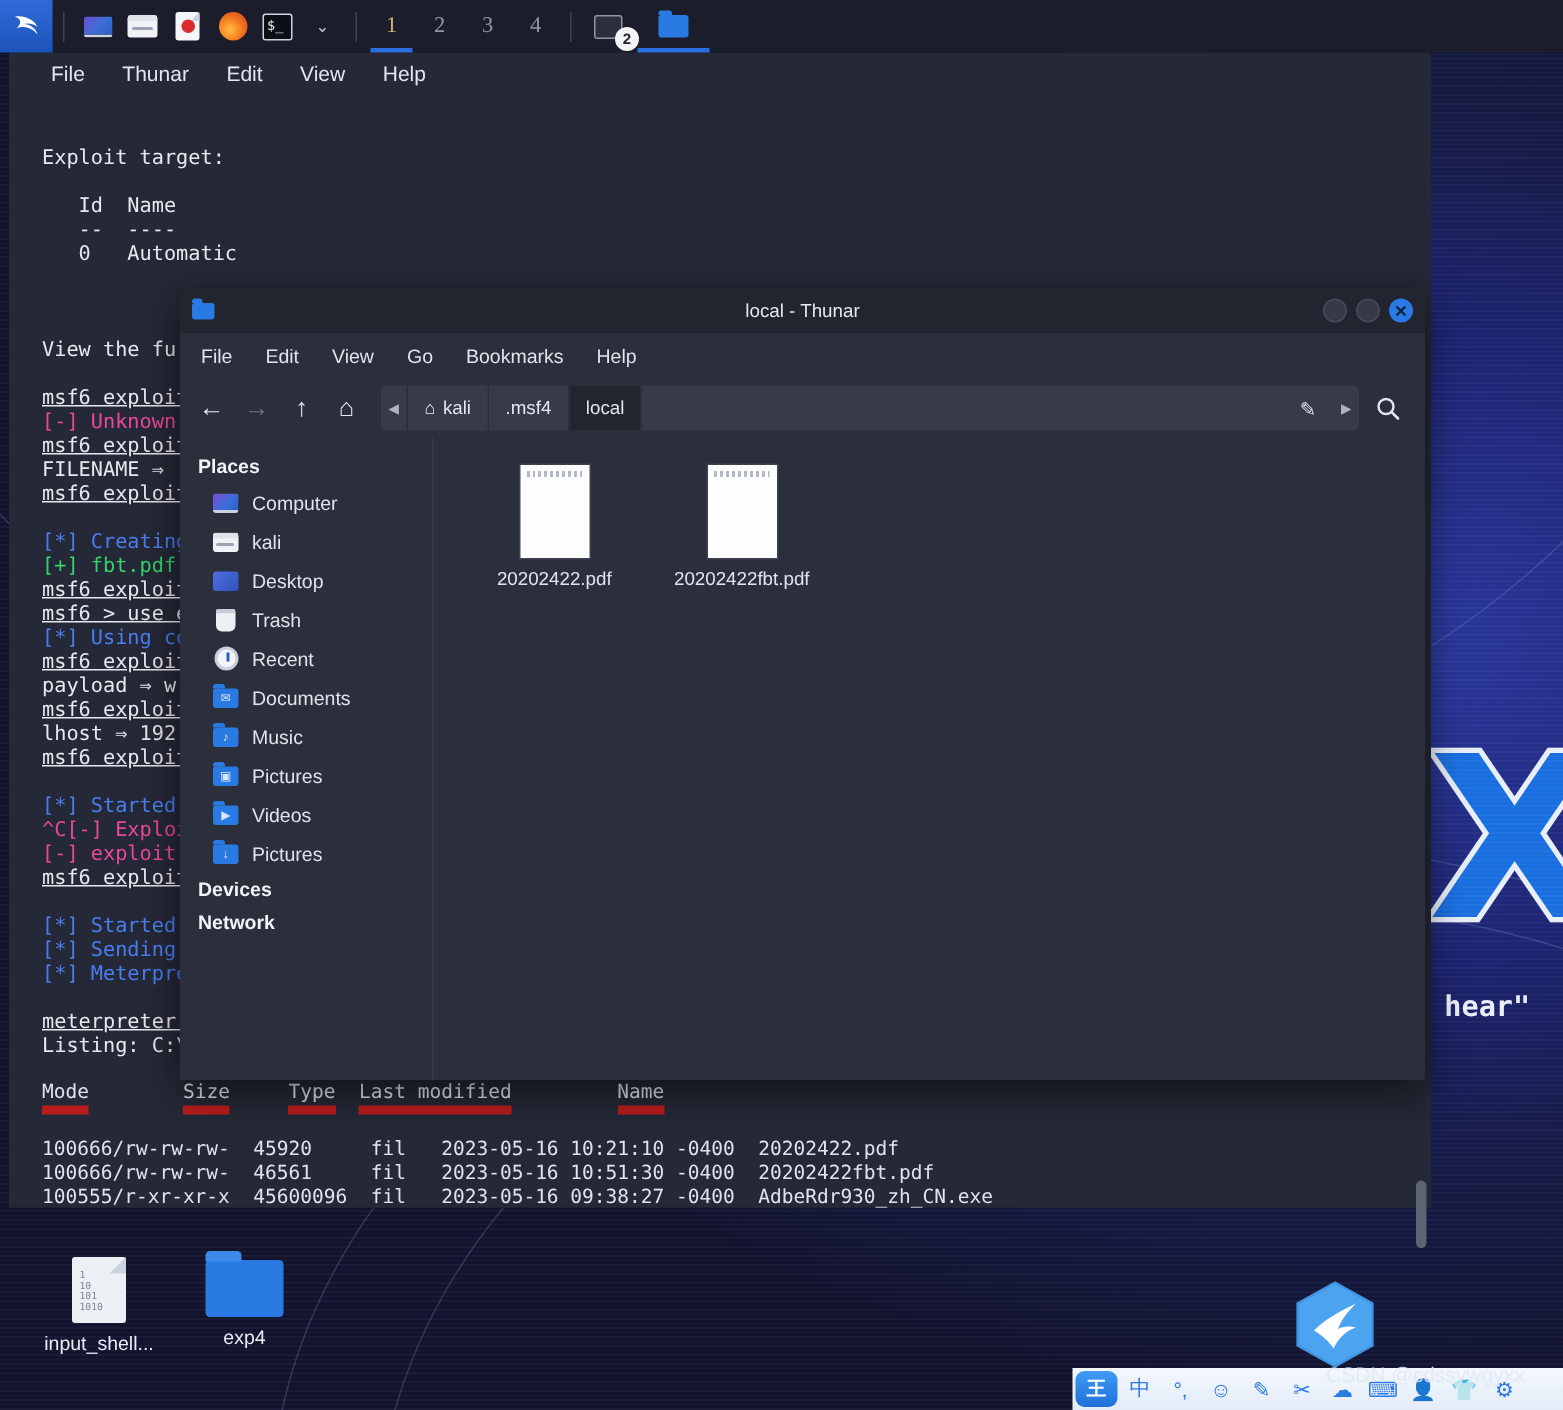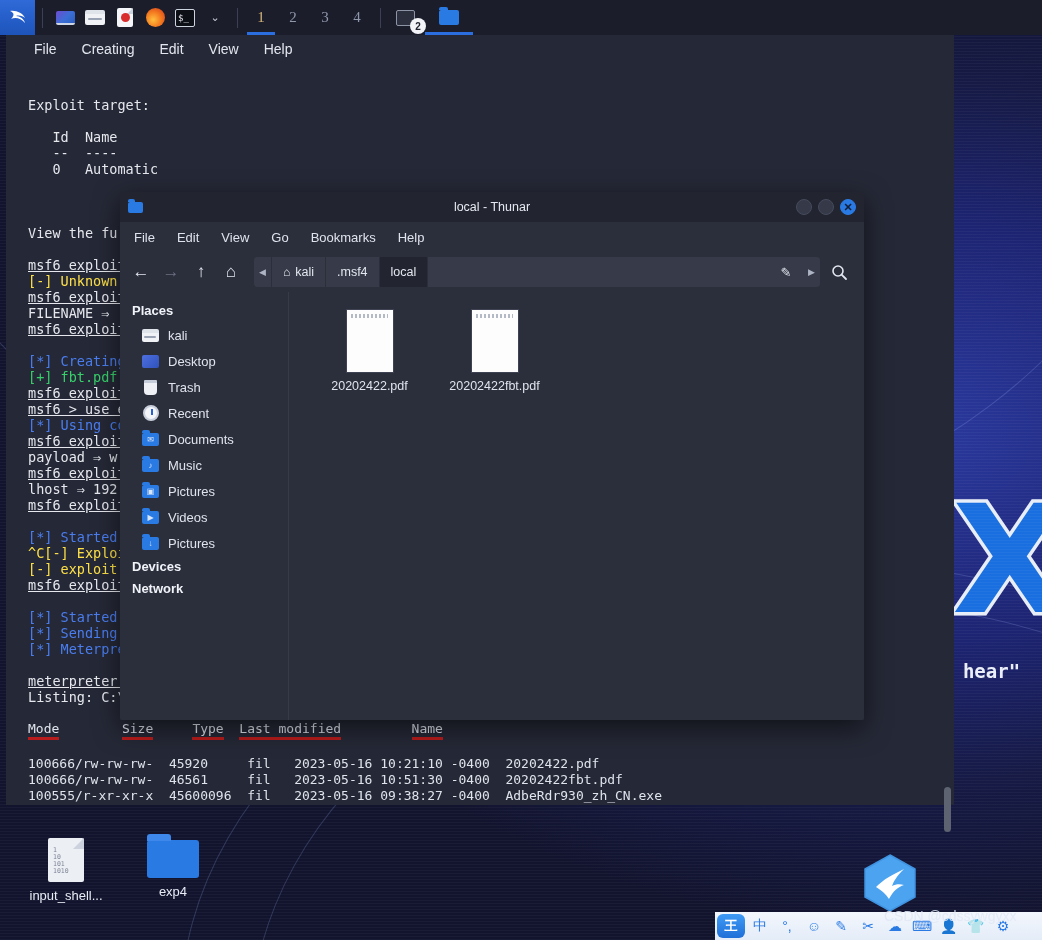--- a/index.html
+++ b/index.html
@@ -161,41 +161,41 @@
     background: #252836;
     font-family: "DejaVu Sans Mono", monospace;
     font-size: 13.5px;
     line-height: 16px;
     color: #e6e8ee;
     padding: 18px 0 0 22px;
     overflow: hidden;
     white-space: pre;
   }
   .term-body .ul { text-decoration: underline; }
-  .c-red { color: #fde047; }
+  .c-red { color: #ec4899; }
   .c-green { color: #37d16a; }
   .c-blue { color: #4a7ef0; }
   .term-scrollbar {
     position: absolute; right: 2px; top: 28px; bottom: 2px; width: 10px;
   }
   .term-thumb {
     position: absolute; left: 2px; top: 724px; width: 7px; height: 45px;
     background: #5e6372; border-radius: 4px;
   }
   .term-table {
     position: absolute; left: 22px; top: 686px;
     font-family: "DejaVu Sans Mono", monospace;
     font-size: 13px; line-height: 16px; color: #dfe3ec;
     white-space: pre;
   }
-  .hdr-underline { display: inline-block; border-bottom: 3px solid #b91c1c; }
+  .hdr-underline { display: inline-block; border-bottom: 6px solid #b91c1c; }
 
   
   .thunar {
-    position: absolute; left: 120px; top: 192px; width: 744px; height: 528px;
+    position: absolute; left: 120px; top: 192px; width: 830px; height: 528px;
     background: #2b2e3b;
     border-radius: 4px 4px 2px 2px;
     box-shadow: 0 8px 26px rgba(0,0,0,0.55);
     z-index: 20;
     overflow: hidden;
     display: flex; flex-direction: column;
   }
   .th-titlebar {
     height: 30px; background: #22252f;
     display: flex; align-items: center; position: relative;
@@ -379,29 +379,29 @@
     <div class="wall-swoosh" style="left:180px; top:560px; width:1250px; height:900px;"></div>
     <div class="wall-swoosh" style="left:250px; top:600px; width:1150px; height:860px;"></div>
     <div class="wall-x">X</div>
     <div class="wall-tag">o hear"</div>
   </div>
 
   <div class="desk-icon" style="left:14px; top:838px;">
     <div class="code-file">1<br>10<br>101<br>1010</div>
     <div class="di-label">input_shell...</div>
   </div>
-  <div class="desk-icon" style="left:121px; top:840px;">
+  <div class="desk-icon" style="left:111px; top:840px;">
     <div class="big-folder"></div>
     <div class="di-label">exp4</div>
   </div>
 
   <div class="term-win">
     <div class="term-menubar">
       <span>File</span>
-      <span>Creating</span>
+      <span>Thunar</span>
       <span>Edit</span>
       <span>View</span>
       <span>Help</span>
     </div>
     <div class="term-body">
 <span>Exploit target:</span>
 <span></span>
 <span>   Id  Name</span>
 <span>   --  ----</span>
 <span>   0   Automatic</span>
@@ -498,20 +498,26 @@
             <circle cx="7" cy="7" r="5" fill="none" stroke="#e2e6ee" stroke-width="1.6"></circle>
             <line x1="10.6" y1="10.6" x2="15" y2="15" stroke="#e2e6ee" stroke-width="1.8" stroke-linecap="round"></line>
           </svg>
       </div>
     </div>
 
     <div class="th-main">
       <div class="th-side">
         <div class="side-head">Places</div>
 
+        <div class="side-item">
+          <span class="si-ic">
+              <span class="ic-computer"></span>
+            </span>
+          <span>Computer</span>
+        </div>
         <div class="side-item">
           <span class="si-ic">
               <span class="ic-home"></span>
             </span>
           <span>kali</span>
         </div>
         <div class="side-item">
           <span class="si-ic">
               <span class="ic-desktop"></span>
             </span>

